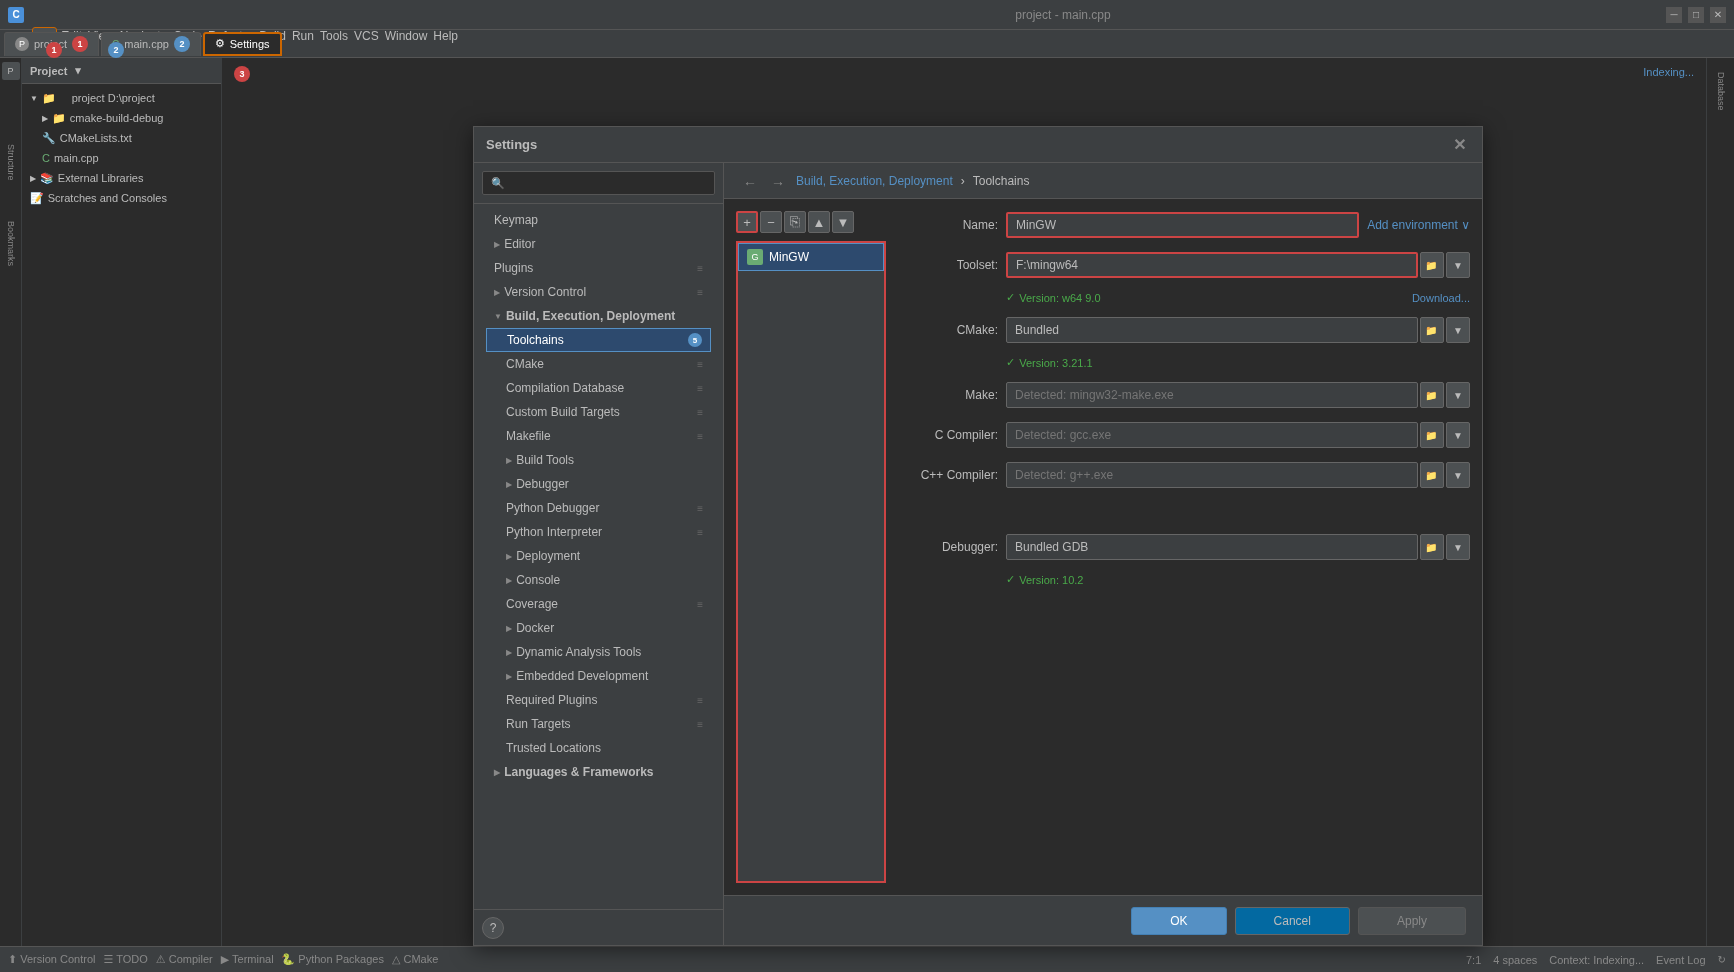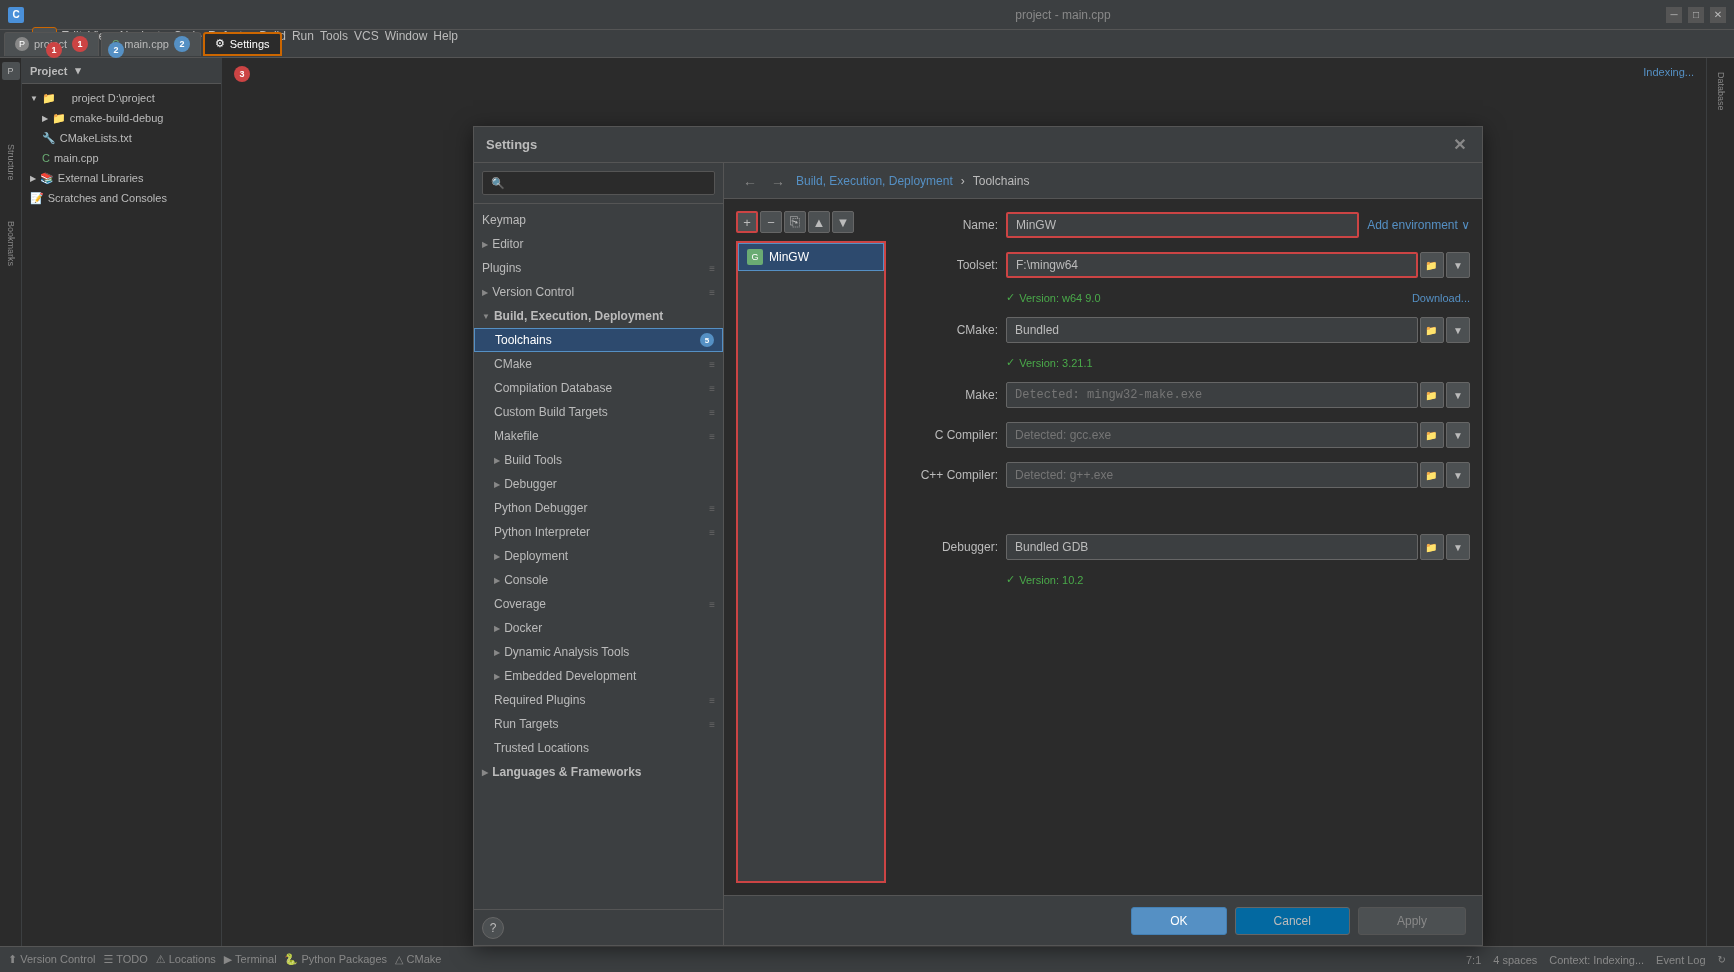--- a/index.html
+++ b/index.html
@@ -212,21 +212,21 @@
       border: 1px solid #555;
       color: #bbbbbb;
       padding: 0 8px;
       font-size: 11px;
       border-radius: 2px;
       outline: none;
     }
     .settings-tree {
       flex: 1;
       overflow-y: auto;
-      padding: 4px 0;
+      padding: 4px 12px;
     }
     .settings-item {
       height: 24px;
       display: flex;
       align-items: center;
       padding: 0 8px;
       cursor: pointer;
       font-size: 12px;
       color: #bbbbbb;
       gap: 4px;
@@ -773,21 +773,21 @@
                 </div>
 
                 <div class="form-version">
                   <span class="version-check">✓</span>
                   <span>Version: 3.21.1</span>
                 </div>
 
                 <div class="form-row">
                   <span class="form-label">Make:</span>
                   <div class="form-select-group">
-                    <input type="text" class="form-input" placeholder="Detected: mingw32-make.exe" style="color: rgb(102, 102, 102); font-family: Liberation Mono, monospace;">
+                    <input type="text" class="form-input" placeholder="Detected: mingw32-make.exe" style="color: rgb(102, 102, 102);">
                     <button class="input-btn">📁</button>
                     <button class="input-btn">▼</button>
                   </div>
                 </div>
 
                 <div class="form-row">
                   <span class="form-label">C Compiler:</span>
                   <div class="form-select-group">
                     <input type="text" class="form-input" placeholder="Detected: gcc.exe" style="color: rgb(102, 102, 102);">
                     <button class="input-btn">📁</button>
@@ -838,21 +838,21 @@
 
   <div class="right-strip">
     <div style="font-size:9px;color:#888;writing-mode:vertical-rl;margin-top:10px;cursor:pointer;">Database</div>
   </div>
 </div>
 
 <div class="status-bar">
   <div class="status-left">
     <span class="status-item">⬆ Version Control</span>
     <span class="status-item">☰ TODO</span>
-    <span class="status-item">⚠ Locations</span>
+    <span class="status-item">⚠ Compiler</span>
     <span class="status-item">▶ Terminal</span>
     <span class="status-item">🐍 Python Packages</span>
     <span class="status-item">△ CMake</span>
   </div>
   <div class="status-right">
     <span class="status-item">7:1</span>
     <span class="status-item">4 spaces</span>
     <span class="status-item">Context: Indexing...</span>
     <span class="status-item">Event Log</span>
     <div style="display:flex;gap:4px;">

